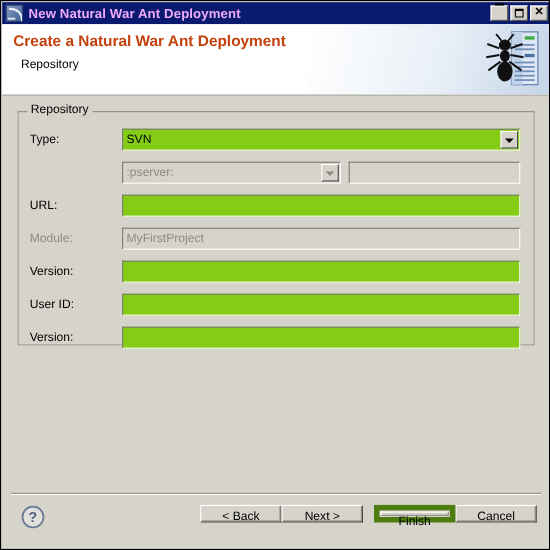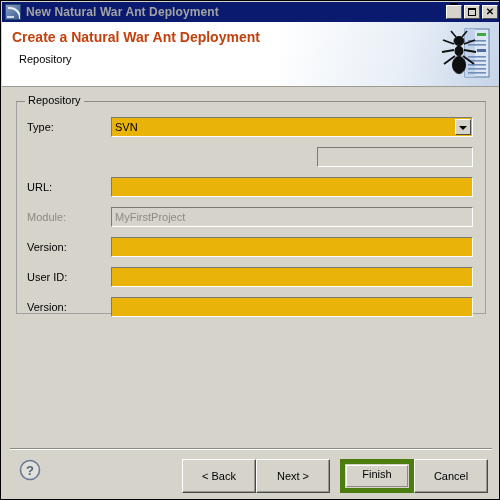--- a/index.html
+++ b/index.html
@@ -54,21 +54,21 @@
     border-radius: 0 11px 0 0;
   }
   .win-icon::after {
     content: "";
     position: absolute;
     left: 1px; bottom: 1px;
     width: 7px; height: 2px;
     background: #cfd9e8;
   }
   .title-text {
-    color: #a3a3a3;
+    color: #f0abfc;
     font-size: 12px;
     font-weight: bold;
     margin-left: 5px;
     letter-spacing: 0.1px;
     white-space: nowrap;
     flex: 1 1 auto;
   }
   .title-buttons {
     display: flex;
     gap: 2px;
@@ -197,21 +197,21 @@
     white-space: nowrap;
     line-height: 22px;
   }
   .lbl.disabled { color: #8c8a84; }
 
   
   .field {
     position: absolute;
     height: 20px;
     box-sizing: border-box;
-    background: #eab308;
+    background: #84cc16;
     border-top: 1px solid #7b7b73;
     border-left: 1px solid #7b7b73;
     border-right: 1px solid #ffffff;
     border-bottom: 1px solid #ffffff;
     font-size: 11px;
     color: #000;
     line-height: 18px;
     padding-left: 3px;
     overflow: hidden;
     white-space: nowrap;
@@ -260,21 +260,21 @@
   }
   .btnrow {
     position: absolute;
     right: 12px;
     top: 371px;
     display: flex;
     align-items: center;
   }
   .btn {
     width: 74px;
-    height: 34px;
+    height: 16px;
     box-sizing: border-box;
     background: #d6d3ca;
     border-top: 1px solid #ffffff;
     border-left: 1px solid #ffffff;
     border-right: 1px solid #4a4a45;
     border-bottom: 1px solid #4a4a45;
     box-shadow: inset -1px -1px 0 #9a978f;
     font-size: 11px;
     color: #000;
     font-family: "Liberation Sans", sans-serif;
@@ -361,20 +361,24 @@
 
       <div class="row" style="top:14px;">
         <div class="lbl">Type:</div>
         <div class="field combo" style="left:94px; width:362px;">
           <span>SVN</span>
           <span class="combo-arrow"></span>
         </div>
       </div>
 
       <div class="row" style="top:44px;">
+        <div class="field combo disabled" style="left:94px; width:199px;">
+          <span>:pserver:</span>
+          <span class="combo-arrow disabled"></span>
+        </div>
         <div class="field disabled" style="left:300px; width:156px;">
           <span></span>
         </div>
       </div>
 
       <div class="row" style="top:74px;">
         <div class="lbl">URL:</div>
         <div class="field" style="left:94px; width:362px;">
           <span></span>
         </div>

